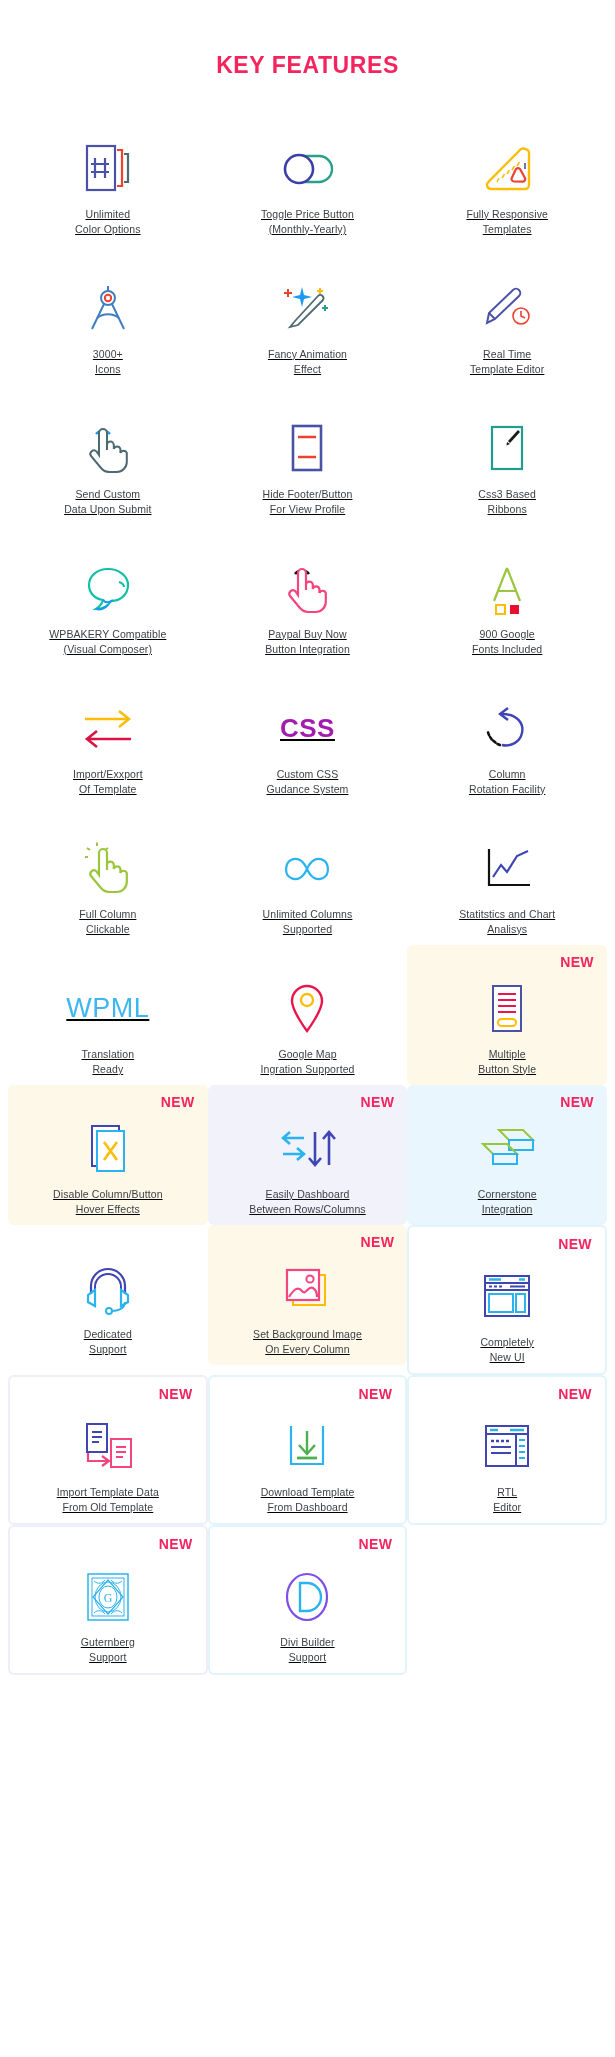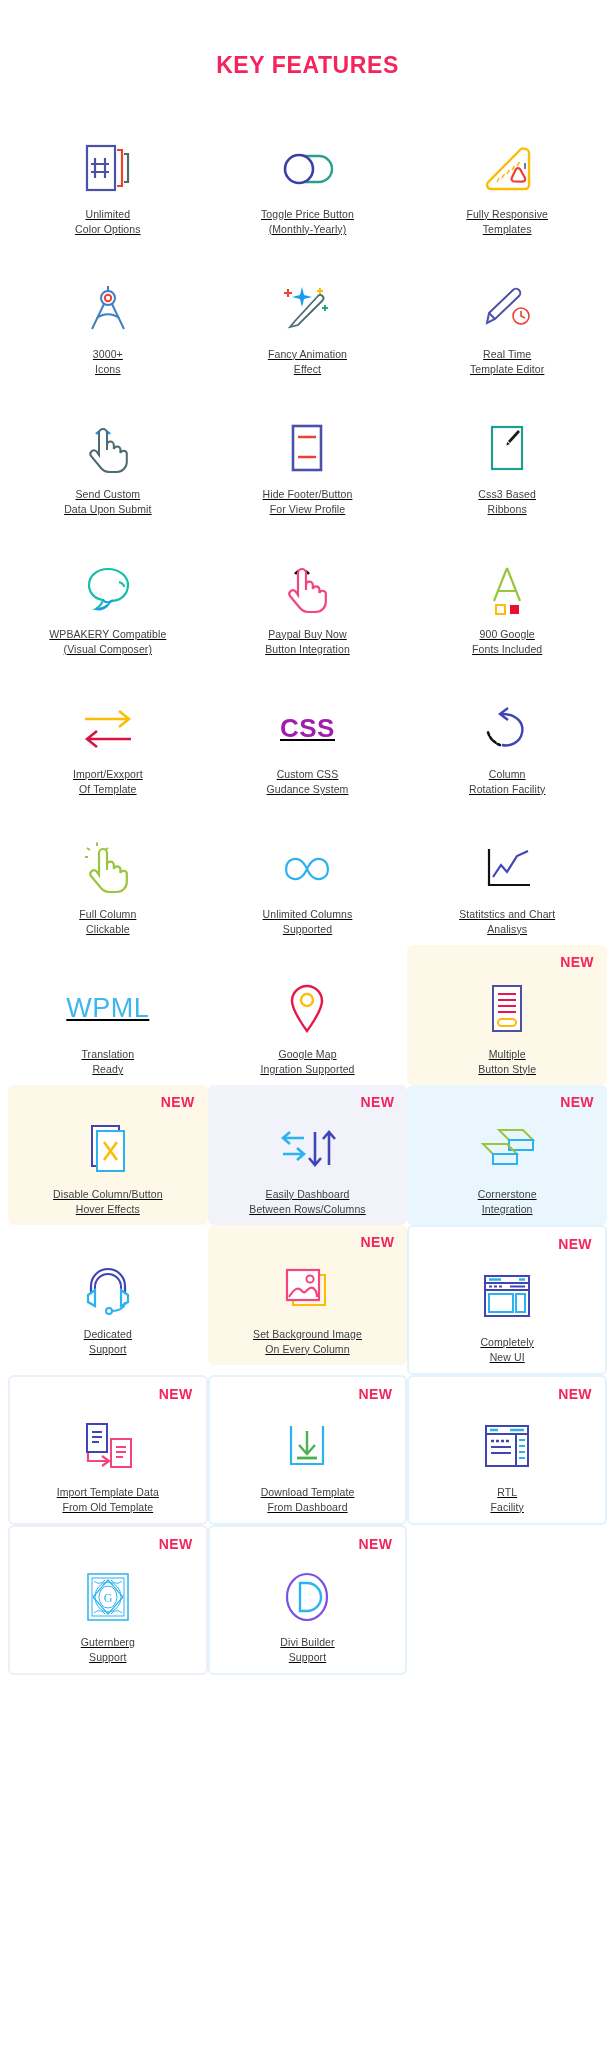--- a/index.html
+++ b/index.html
@@ -449,21 +449,21 @@
         <svg width="54" height="50" viewBox="0 0 54 50">
           <rect x="6" y="4" width="42" height="40" fill="#fff" stroke="#3f45b5" stroke-width="2"></rect>
           <path d="M6 12 L48 12 M36 12 L36 44" stroke="#3f45b5" stroke-width="2"></path>
           <path d="M10 8 L18 8 M30 8 L44 8" stroke="#2bb3f0" stroke-width="2.4"></path>
           <path d="M11 19 L14 19 M16 19 L19 19 M21 19 L24 19 M26 19 L29 19" stroke="#3f45b5" stroke-width="2.4"></path>
           <path d="M11 25 L31 25 M11 31 L31 31" stroke="#3f45b5" stroke-width="2"></path>
           <path d="M39 18 L45 18 M39 24 L45 24 M39 30 L45 30 M39 36 L45 36" stroke="#2bb3f0" stroke-width="2"></path>
         </svg>
       </div>
       <div class="label">RTL
-Facility</div>
+Editor</div>
     </div>
 
     <div class="cell bd-lav tall">
       <div class="badge">NEW</div>
       <div class="icon-wrap">
         <svg width="50" height="52" viewBox="0 0 50 52">
           <rect x="5" y="3" width="40" height="46" fill="none" stroke="#2bb3f0" stroke-width="1.5"></rect>
           <rect x="9" y="7" width="32" height="38" fill="none" stroke="#2bb3f0" stroke-width="1"></rect>
           <path d="M25 9 L40 26 L25 43 L10 26 Z" fill="none" stroke="#2bb3f0" stroke-width="1.2"></path>
           <ellipse cx="25" cy="26" rx="13" ry="15" fill="none" stroke="#2bb3f0" stroke-width="1"></ellipse>

